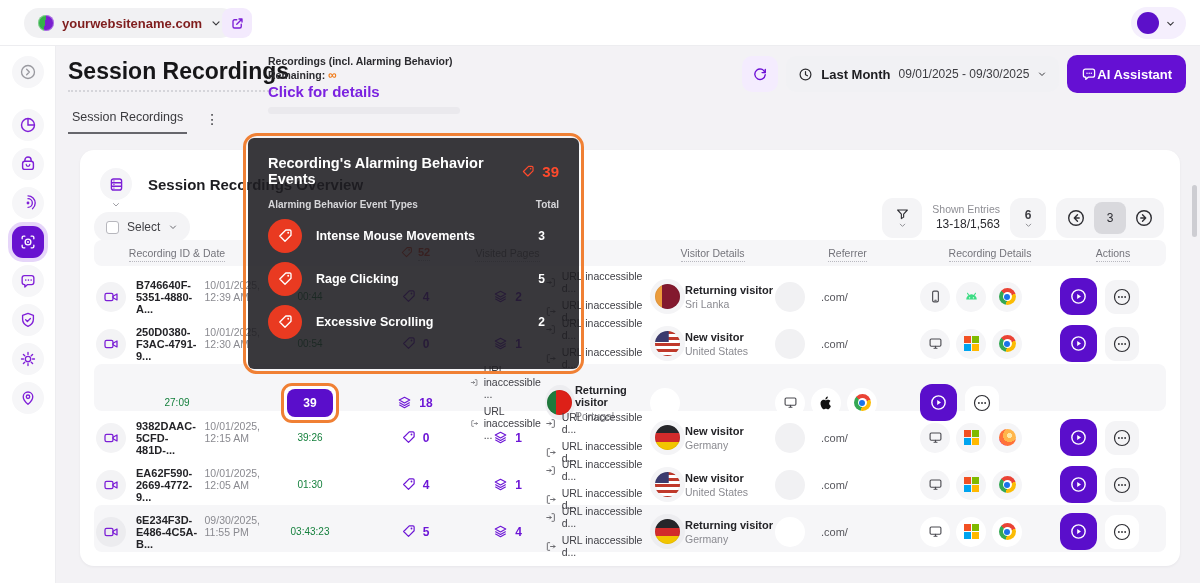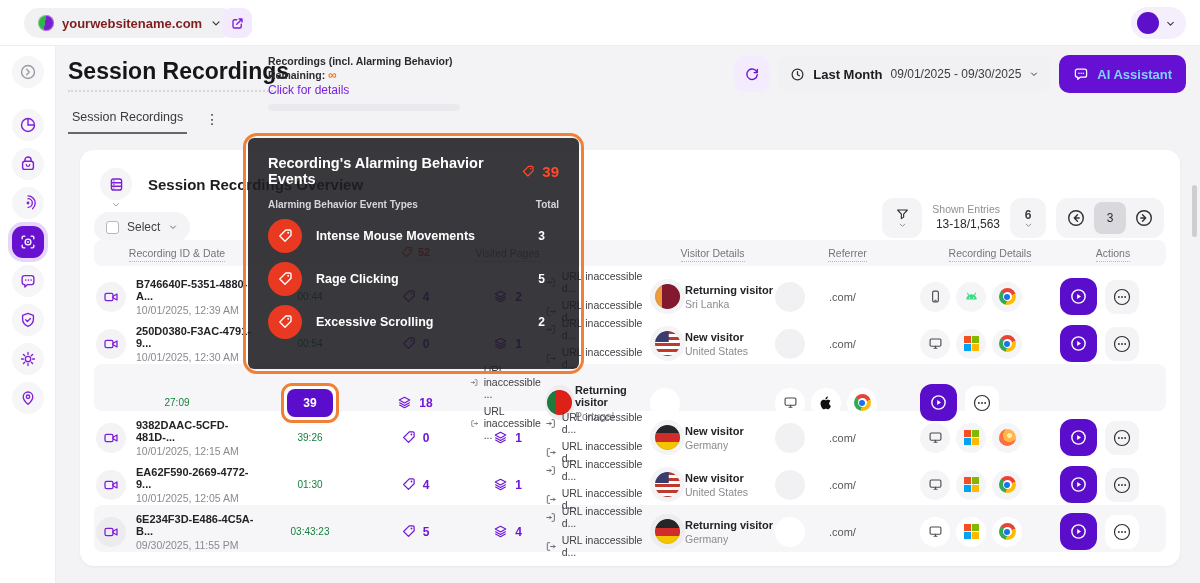--- a/index.html
+++ b/index.html
@@ -23,29 +23,29 @@
   .side-btn.gray{color:#9a9aa0}
   .side-btn.first{margin-bottom:14px}
   .side-btn.active{border-radius:11px;background:#6812d0;color:#fff;box-shadow:0 0 0 4px #e6d6f9}
 
   
   .main{position:absolute;left:56px;top:46px;right:0;bottom:0}
   .page-title{position:absolute;left:12px;top:12px;font-size:23px;font-weight:bold;color:#161618;border-bottom:2px dotted #d5d5da;padding-bottom:5px}
   .remain{position:absolute;left:212px;top:9px;width:200px}
   .remain-label{font-size:10.5px;font-weight:bold;color:#2b2b2f;line-height:1.25}
   .remain-badge{color:#f07c1a;font-weight:bold;font-size:12px;margin-left:3px}
-  .remain-link{font-size:12px;font-weight:normal;color:#7b22e0;cursor:pointer}
+  .remain-link{font-size:15px;font-weight:bold;color:#7b22e0;cursor:pointer}
   .remain-bar{margin-top:7px;width:192px;height:7px;border-radius:4px;background:#eae9ed}
   .hdr-controls{position:absolute;right:14px;top:9px;display:flex;align-items:center;gap:8px}
   .btn-active{display:flex;align-items:center;gap:7px;background:#f4ecfe;color:#6d11d6;font-size:13px;font-weight:bold;border-radius:10px;height:36px;padding:0 14px;cursor:pointer}
   .btn-refresh{width:36px;height:36px;background:#f4ecfe;border-radius:10px;display:flex;align-items:center;justify-content:center;color:#6d11d6;cursor:pointer}
   .date-pill{display:flex;align-items:center;gap:8px;background:#f1f1f4;border-radius:10px;height:36px;padding:0 12px;cursor:pointer}
   .date-pill .period{font-size:13px;font-weight:bold;color:#1d1d20}
   .date-pill .range{font-size:12px;color:#3c3c41}
-  .btn-ai{display:flex;align-items:center;gap:8px;background:#6510d3;color:#7dd3fc;font-size:13px;font-weight:bold;border-radius:10px;height:38px;padding:0 14px;cursor:pointer}
+  .btn-ai{display:flex;align-items:center;gap:0;background:#6510d3;color:#ffffff;font-size:13px;font-weight:bold;border-radius:10px;height:38px;padding:0 14px;cursor:pointer}
   .tab-row{position:absolute;left:12px;top:58px;display:flex;align-items:center;gap:14px}
   .tab{font-size:12.5px;color:#3a3a3e;padding:6px 4px 8px;border-bottom:2px solid #66666c;cursor:pointer}
   .kebab{font-size:14px;color:#3a3a3e;cursor:pointer;padding:0 4px}
 
   
   .card{position:absolute;left:24px;right:20px;top:104px;height:416px;background:#fff;border-radius:14px;box-shadow:0 1px 3px rgba(20,20,40,.05)}
   .ovh{position:absolute;left:20px;top:18px;display:flex;align-items:flex-start;gap:16px}
   .ovh-icon{display:flex;flex-direction:column;align-items:center;gap:1px}
   .ovh-icon .circ{width:32px;height:32px;border-radius:50%;background:#f5f5f7;display:flex;align-items:center;justify-content:center;color:#7c1fd6}
   .ovh-title{font-size:15px;font-weight:bold;color:#1d1d21;margin-top:8px}
@@ -69,42 +69,42 @@
   .thead{background:#f6f6f8;border-radius:8px;height:26px;margin-bottom:4px}
   .th{font-size:10.5px;color:#74747b;text-align:center}
   .th span{border-bottom:1px dotted #b9b9c0;padding-bottom:2px}
   .th.alarm-h{display:flex;justify-content:center;gap:5px;color:#e93a20;font-weight:bold;font-size:11px}
   .trow{height:47px;border-radius:8px}
   .trow.alt{background:#f6f6f8}
   .cell{display:flex;align-items:center}
   .c-id{gap:10px;padding-left:2px}
   .camwrap{width:30px;height:30px;border-radius:50%;background:#f3f3f5;display:flex;align-items:center;justify-content:center;color:#7c1fd6;flex:0 0 auto}
   .trow.alt .camwrap{background:#ececef}
-  .idblock{display:flex;flex-direction:column;gap:2px}
+  .idblock{display:flex;flex-direction:row;gap:2px}
   .rid{font-size:11px;font-weight:bold;color:#232327}
   .rdate{font-size:10.5px;color:#8a8a90}
   .c-dur{justify-content:center;font-size:10px;font-weight:normal;color:#15803d}
   .c-alarm,.c-pages{justify-content:center;gap:7px;font-size:12px;font-weight:bold;color:#6d16d6}
   .hl-box{border:3px solid #f08034;border-radius:11px;padding:3px;background:#fff}
   .alarm-badge{border:none;background:#5a0ecb;color:#fff;font-size:12px;font-weight:bold;width:46px;height:28px;border-radius:8px;cursor:pointer}
   .c-urls{flex-direction:column;align-items:flex-start;justify-content:center;gap:5px}
   .urlline{display:flex;align-items:center;gap:5px;font-size:10.5px;color:#3e3e44}
   .urlline svg{color:#5a5a60}
   .c-visitor{}
   .flag{width:25px;height:25px;border-radius:50%;flex:0 0 auto;box-shadow:inset 0 0 0 1px rgba(0,0,0,.06)}
   .flag-pad{width:35px;height:35px;border-radius:50%;background:#f4f4f6;display:flex;align-items:center;justify-content:center}
   .trow.alt .flag-pad{background:#ededf0}
   .flag[data-kind="lk"]{background:linear-gradient(90deg,#eb9c3c 0 30%,#83192e 30%)}
   .flag[data-kind="us"]{background-image:linear-gradient(#3c3b6e,#3c3b6e),repeating-linear-gradient(180deg,#c0392b 0 3px,#fff 3px 6px);background-size:55% 44%,100% 100%;background-repeat:no-repeat;background-position:0 0,0 0}
   .flag[data-kind="pt"]{background:linear-gradient(90deg,#1f7a3d 0 38%,#dd2018 38%)}
   .flag[data-kind="de"]{background:linear-gradient(180deg,#26262a 0 34%,#d22b2b 34% 67%,#f2c500 67%)}
   .vblock{display:flex;flex-direction:column;gap:2px}
   .vtype{font-size:11px;font-weight:bold;color:#232327}
   .vcountry{font-size:10.5px;color:#8a8a90}
-  .c-ref{gap:24px}
+  .c-ref{gap:16px}
   .ref-avatar{width:30px;height:30px;border-radius:50%;background:#f1f1f3}
   .trow.alt .ref-avatar{background:#fff}
   .ref-text{font-size:11px;color:#56565c}
   .c-det{gap:6px}
   .det-circ{width:30px;height:30px;border-radius:50%;background:#f5f5f7;display:flex;align-items:center;justify-content:center;color:#4a4a50}
   .trow.alt .det-circ{background:#fff}
   .device .ic,.osbox .ic,.browser .ic{display:none}
   .device[data-kind="mobile"] .ic-mobile{display:block}
   .device[data-kind="desktop"] .ic-desktop{display:block}
   .osbox[data-kind="android"] .ic-android{display:block}

